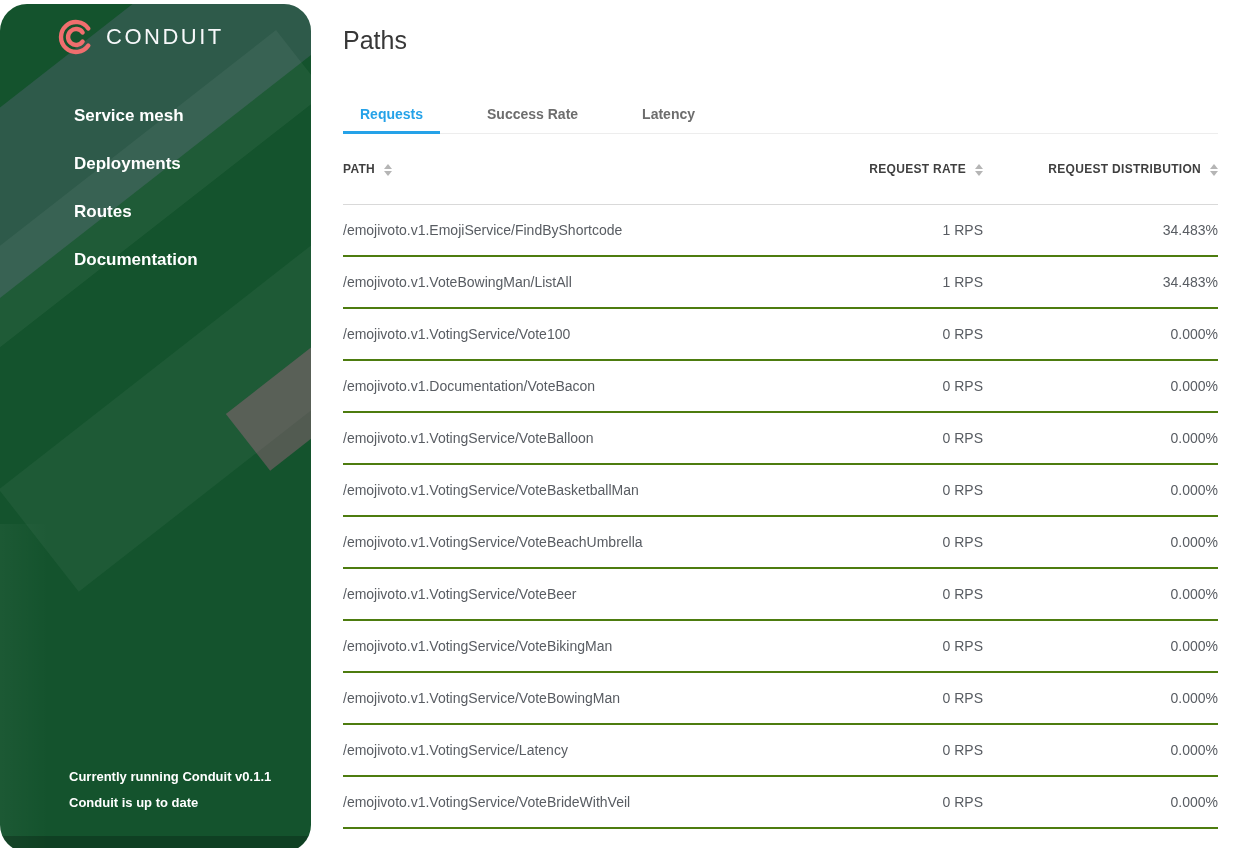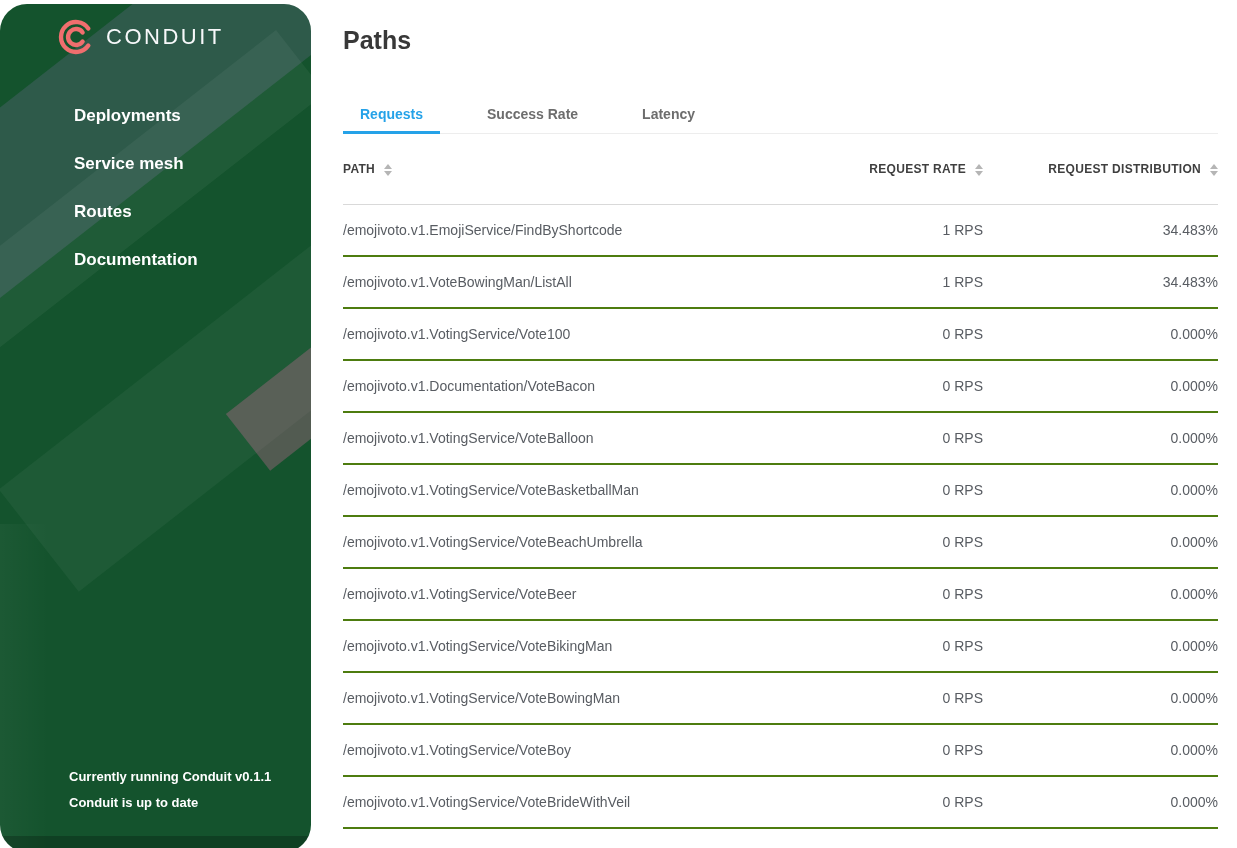--- a/index.html
+++ b/index.html
@@ -43,21 +43,21 @@
   }
 
   .side-footer { position:absolute; left:69px; bottom:36px; }
   .side-footer div { color:#ffffff; font-size:13px; font-weight:700; line-height:26px; }
 
   
   .main {
     position:absolute; left:311px; top:0; width:926px; height:848px;
     background:#ffffff; padding:0 19px 0 32px;
   }
-  .page-title { margin-top:26px; font-size:25px; font-weight:700; color:#383838; }
+  .page-title { margin-top:26px; font-size:25px; font-weight:400; color:#383838; }
 
   .tabs { display:flex; margin-top:42px; border-bottom:1px solid #ededed;font-weight:bold; }
   .tab {
     position:relative; padding:9px 17px 11px; margin-right:30px;
     font-size:14px; color:#6d6d6d; cursor:pointer; white-space:nowrap;
   }
   .tab.active { color:#25A2E8; }
   .tab.active::after {
     content:""; position:absolute; left:0; right:0; bottom:-1px; height:3px; background:#25A2E8;
   }
@@ -100,22 +100,22 @@
     <span>
       <svg viewBox="0 0 40 40" aria-hidden="true">
         <path d="M 32.3 11.4 A 15 15 0 1 0 32.3 28.6" fill="none" stroke="#F06E6E" stroke-width="4.4" stroke-linecap="round"></path>
         <path d="M 26.6 15.4 A 8 8 0 1 0 26.6 24.6" fill="none" stroke="#F06E6E" stroke-width="4.4" stroke-linecap="round"></path>
       </svg>
     </span>
     <span class="logo-text">CONDUIT</span>
   </div>
 
   <ul class="nav">
+      <li>Service mesh</li>
       <li>Deployments</li>
-      <li>Service mesh</li>
       <li>Routes</li>
       <li>Documentation</li>
     </ul>
 
   <div class="side-footer">
     <div>Currently running Conduit v0.1.1</div>
     <div>Conduit is up to date</div>
   </div>
 </div>
 
@@ -210,21 +210,21 @@
           <td>/emojivoto.v1.VotingService/VoteBikingMan</td>
           <td class="num">0 RPS</td>
           <td class="num">0.000%</td>
         </tr>
         <tr>
           <td>/emojivoto.v1.VotingService/VoteBowingMan</td>
           <td class="num">0 RPS</td>
           <td class="num">0.000%</td>
         </tr>
         <tr>
-          <td>/emojivoto.v1.VotingService/VoteBoy</td>
+          <td>/emojivoto.v1.VotingService/Latency</td>
           <td class="num">0 RPS</td>
           <td class="num">0.000%</td>
         </tr>
         <tr>
           <td>/emojivoto.v1.VotingService/VoteBrideWithVeil</td>
           <td class="num">0 RPS</td>
           <td class="num">0.000%</td>
         </tr>
         <tr>
           <td>/emojivoto.v1.VotingService/VoteBulb</td>

